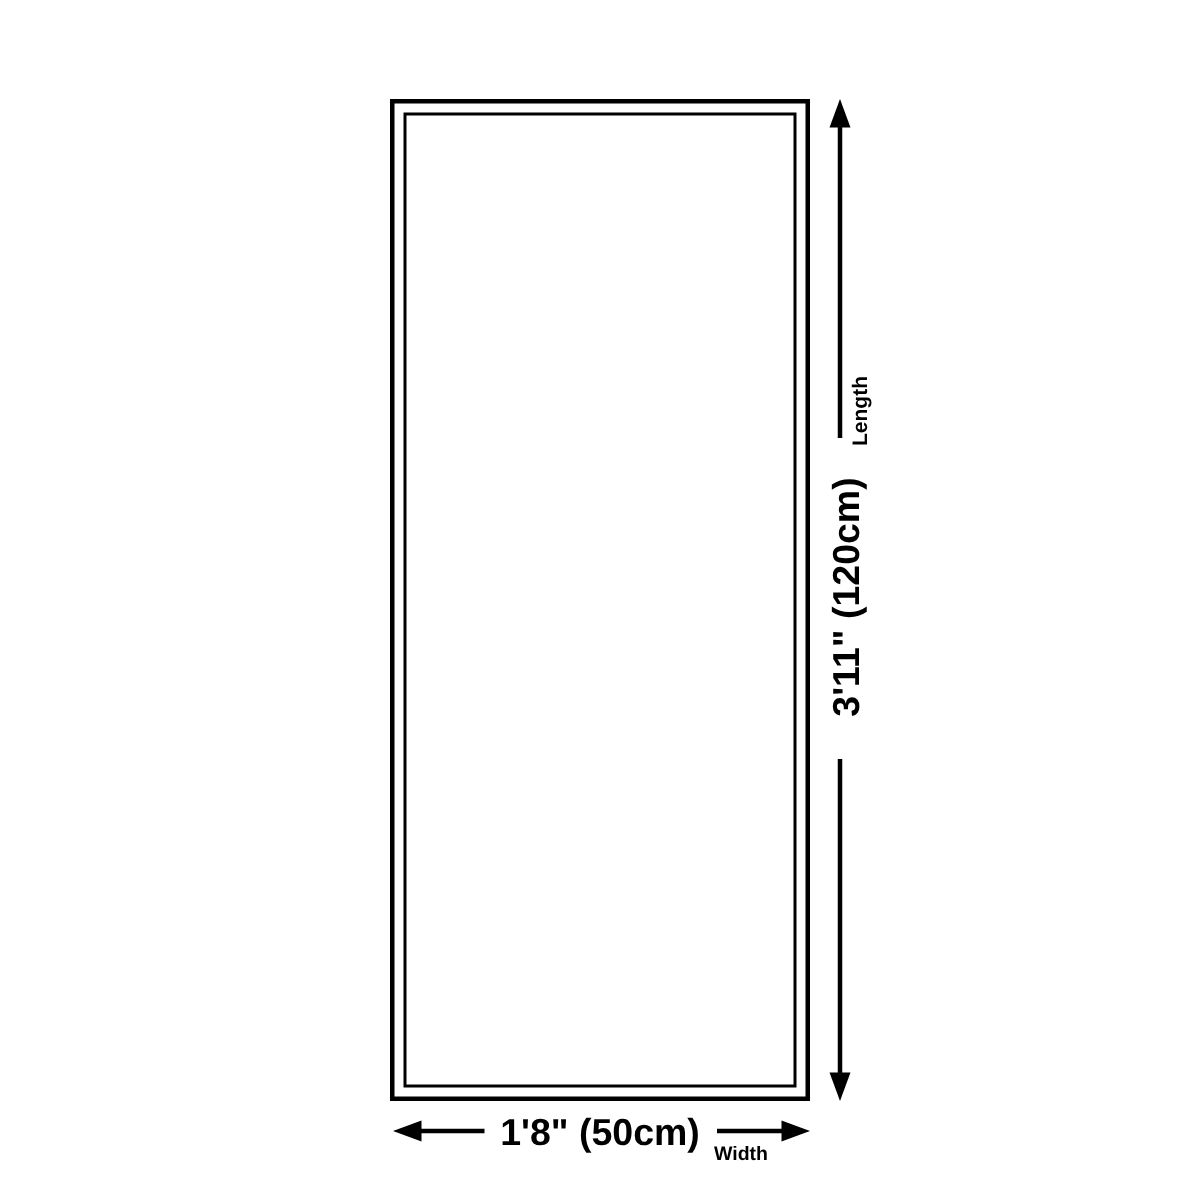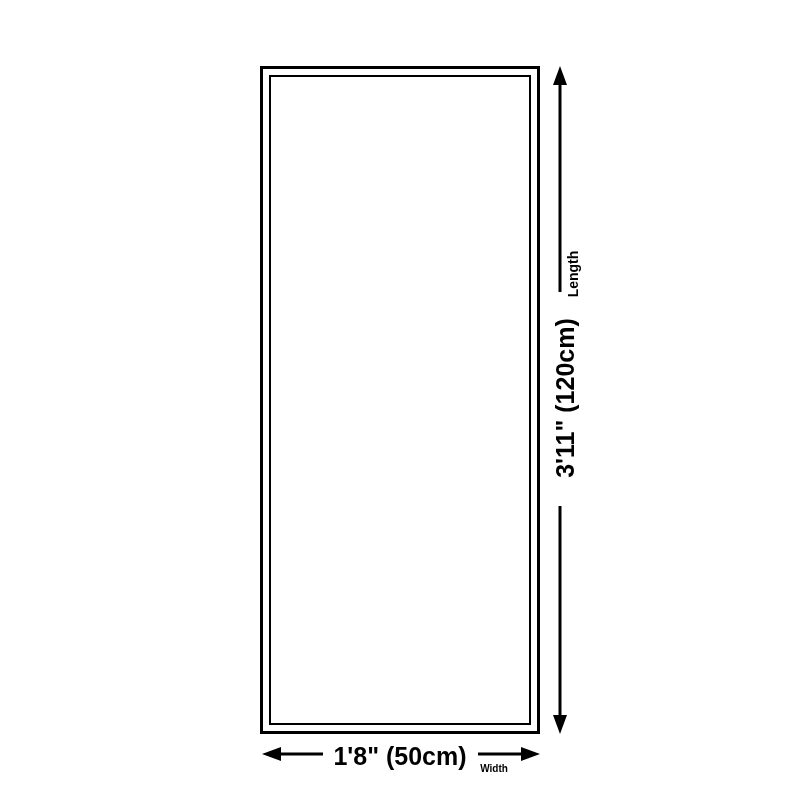--- a/index.html
+++ b/index.html
@@ -65,21 +65,21 @@
     font-size: 14px;
     transform: translate(-50%, -50%) rotate(-90deg);
   }
   .width-value {
     left: 400px; top: 756px;
     font-size: 25px;
     transform: translate(-50%, -50%);
   }
   .width-label {
     left: 494px; top: 769px;
-    font-size: 10px;
+    font-size: 13px;
     transform: translate(-50%, -50%);
   }
 </style>
 </head>
 <body style="background: rgb(255, 255, 255);">
 
 <div class="canvas">
 
   <div class="rect-outer">
     <div class="rect-inner"></div>

